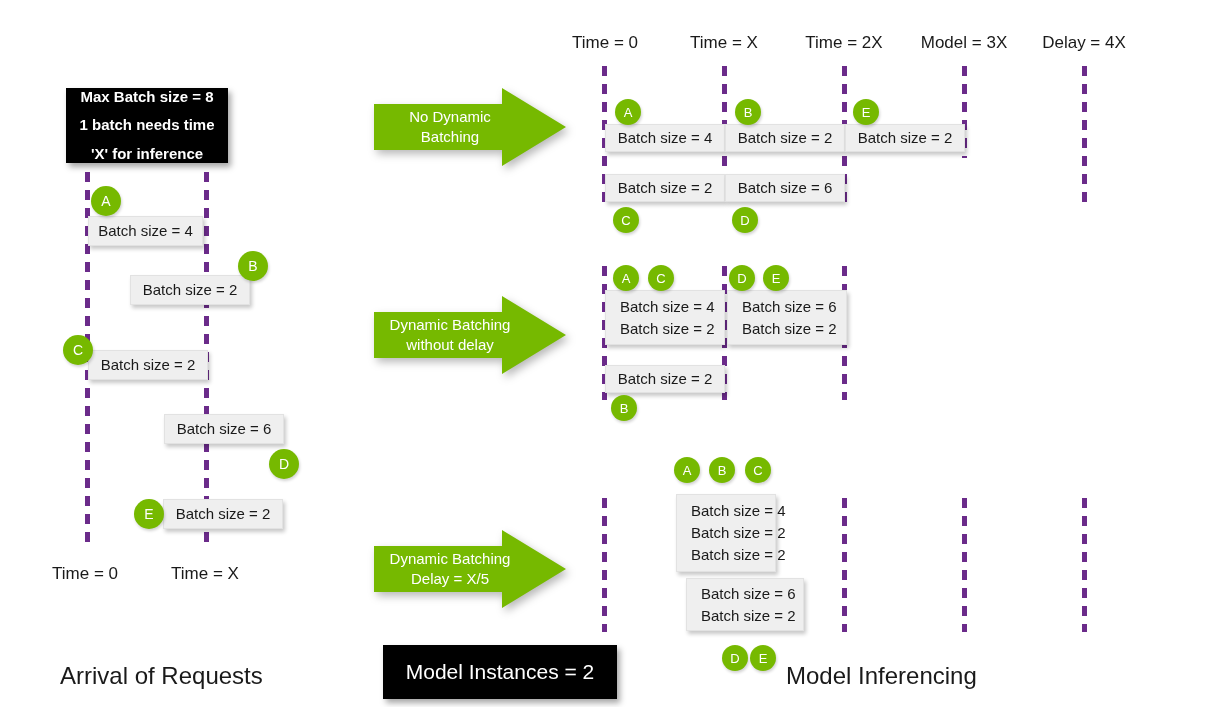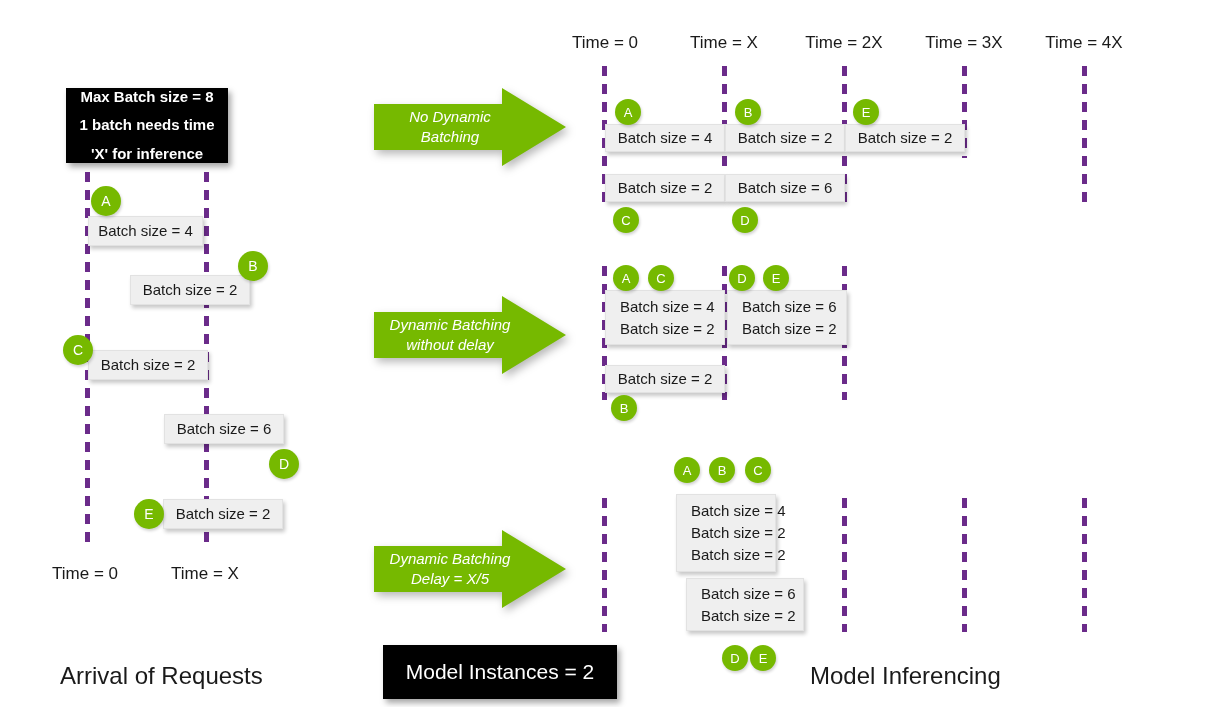--- a/index.html
+++ b/index.html
@@ -76,21 +76,21 @@
     box-shadow:3px 4px 6px rgba(0,0,0,0.35);
     text-align:center;
     line-height:1.35;
     box-sizing:border-box;
     gap:8px;
   }
   .blackbox.small{font-size:15px;font-weight:bold;}
   .blackbox.big{font-size:21px;margin-left:17px;}
 
   
-  .arrow{position:absolute;font-style:italic;}
+  .arrow{position:absolute;}
   .arrow svg{display:block;filter:drop-shadow(3px 4px 4px rgba(0,0,0,0.28));}
   .arrow .alabel{
     position:absolute;
     left:6px;
     top:0;
     width:140px;
     height:100%;
     display:flex;
     flex-direction:column;
     align-items:center;
@@ -150,22 +150,22 @@
   <div class="batchbox center" style="left:163px;top:499px;width:120px;height:30px;">
     <span>Batch size = 2</span>
   </div>
   <div class="badge big" style="left:134px;top:499px;">E</div>
 
   <div class="caption" style="left:60px;top:662px;">Arrival of Requests</div>
 
   <div class="time-label" style="left:605px;top:33px;">Time = 0</div>
   <div class="time-label" style="left:724px;top:33px;">Time = X</div>
   <div class="time-label" style="left:844px;top:33px;">Time = 2X</div>
-  <div class="time-label" style="left:964px;top:33px;">Time = 3X</div>
-  <div class="time-label" style="left:1084px;top:33px;">Time = 4X</div>
+  <div class="time-label" style="left:964px;top:33px;">Model = 3X</div>
+  <div class="time-label" style="left:1084px;top:33px;">Delay = 4X</div>
 
   <div class="arrow" style="left:374px;top:88px;width:192px;height:78px;">
     <svg width="192" height="78" viewBox="0 0 192 78">
       <polygon points="0,16 128,16 128,0 192,39 128,78 128,62 0,62" fill="#76b900"></polygon>
     </svg>
     <div class="alabel">
       <span>No Dynamic</span>
       <span>Batching</span>
     </div>
   </div>
@@ -262,15 +262,15 @@
     <span>Batch size = 6</span>
     <span>Batch size = 2</span>
   </div>
   <div class="badge" style="left:722px;top:645px;width:26px;height:26px;">D</div>
   <div class="badge" style="left:750px;top:645px;width:26px;height:26px;">E</div>
 
   <div class="blackbox big" style="left:366px;top:645px;width:234px;height:54px;">
     <span>Model Instances = 2</span>
   </div>
 
-  <div class="caption" style="left:786px;top:662px;margin-left:24px;">Model Inferencing</div>
+  <div class="caption" style="left:786px;top:662px;">Model Inferencing</div>
 
 </div>
 
 </body></html>

